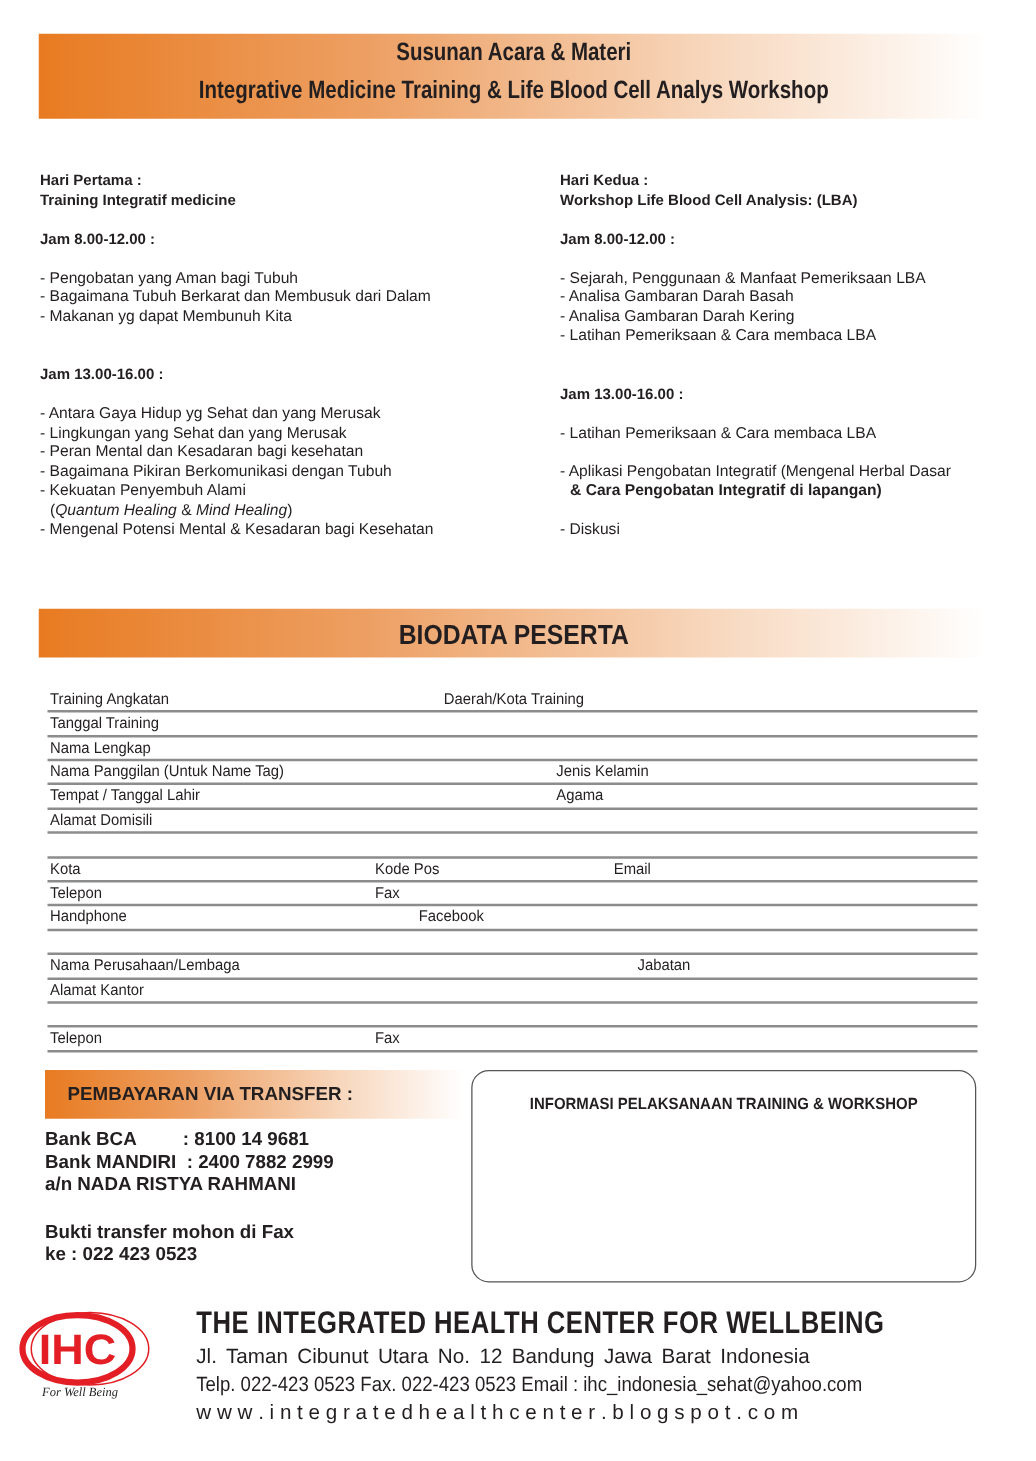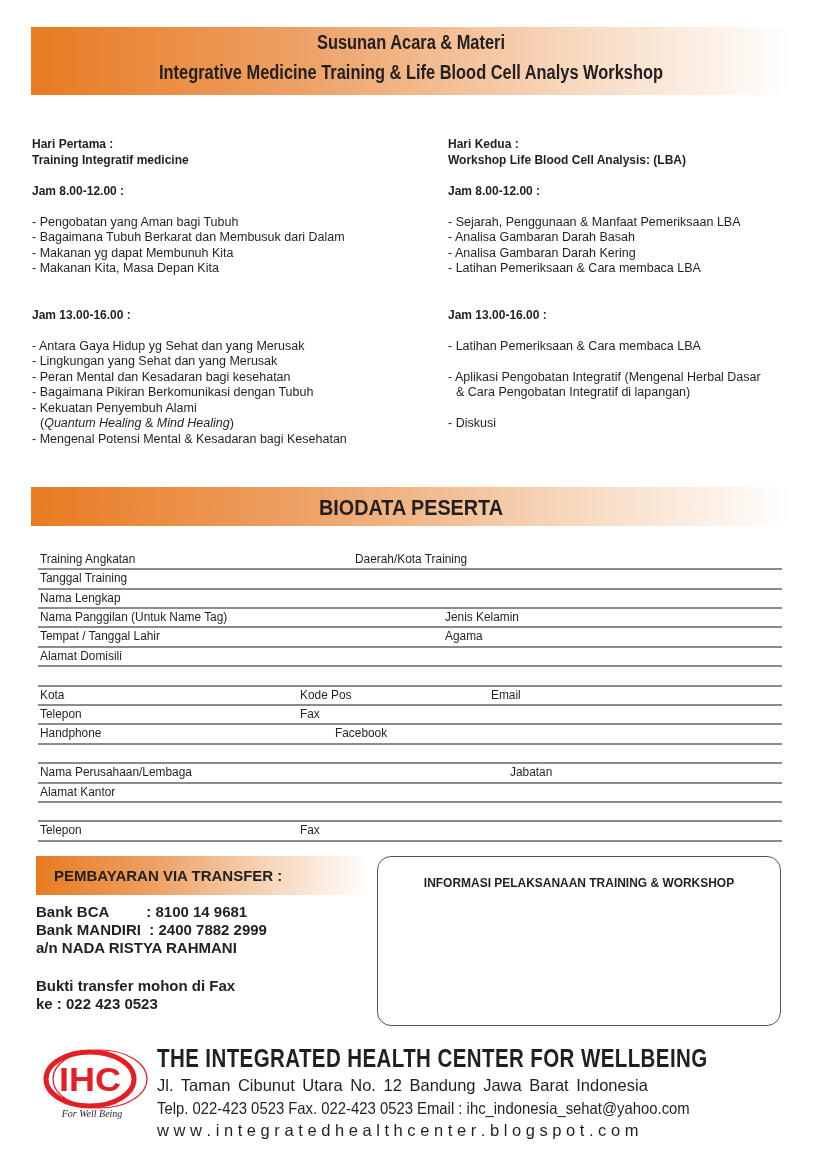--- a/index.html
+++ b/index.html
@@ -16,42 +16,41 @@
   .gap{height:15.5px;}
   #bio-banner{left:31px;top:487px;width:760px;height:39px;}
   #bio-banner .t{position:absolute;left:0;right:0;top:8px;font-size:22px;transform:scaleX(0.9);}
   .form-line{position:absolute;left:38px;width:744px;height:0;border-top:2px solid #8c8c8c;}
   .flabel{position:absolute;font-size:12.5px;transform-origin:left;transform:scaleX(0.95);white-space:nowrap;}
   #pay-banner{left:36px;top:856px;width:335px;height:39px;}
   #pay-banner .t{position:absolute;left:18px;top:11px;font-size:15px;font-weight:bold;color:#231f20;}
   .pay{position:absolute;left:36px;font-size:15px;font-weight:bold;line-height:18px;white-space:pre;}
   #info-box{left:377px;top:856px;width:402px;height:168px;border:1px solid #555;border-radius:14px;}
   #info-box .t{position:absolute;left:0;right:0;top:18px;text-align:center;font-weight:bold;font-size:13px;transform:scaleX(0.92);}
-  #logo{left:42px;top:1047px;width:110px;height:72px;text-align:right;}
+  #logo{left:14px;top:1047px;width:110px;height:72px;text-align:right;}
   #footer-title{left:157px;top:1044px;font-size:25px;font-weight:bold;white-space:nowrap;transform-origin:left;transform:scaleX(0.82);letter-spacing:0.5px;}
   .footer-line{position:absolute;left:157px;width:640px;font-size:16.5px;white-space:nowrap;color:#231f20;}
 </style>
 </head>
 <body>
 
 <div class="banner" id="top-banner">
   <div class="banner-title l1">Susunan Acara &amp; Materi</div>
   <div class="banner-title l2">Integrative Medicine Training &amp; Life Blood Cell Analys Workshop</div>
 </div>
 
 <div class="col" style="left:32px;top:137px;width:400px;">
   <p class="b">Hari Pertama :</p>
   <p class="b">Training Integratif medicine</p>
   <div class="gap"></div>
   <p class="b">Jam 8.00-12.00 :</p>
   <div class="gap"></div>
   <p>- Pengobatan yang Aman bagi Tubuh</p>
   <p>- Bagaimana Tubuh Berkarat dan Membusuk dari Dalam</p>
   <p>- Makanan  yg dapat Membunuh Kita</p>
-  <p>- Makanan Kita, Masa Depan Kita</p>
   <div class="gap"></div>
     <div class="gap"></div>
   <p class="b">Jam 13.00-16.00 :</p>
   <div class="gap"></div>
   <p>- Antara Gaya Hidup yg Sehat dan yang Merusak</p>
   <p>- Lingkungan yang Sehat dan yang Merusak</p>
   <p>- Peran Mental dan Kesadaran bagi kesehatan</p>
   <p>- Bagaimana Pikiran Berkomunikasi dengan Tubuh</p>
   <p>- Kekuatan Penyembuh Alami</p>
   <p style="padding-left:8px;"><span>(</span><i>Quantum Healing</i><span> &amp; </span><i>Mind Healing</i><span>)</span></p>
@@ -68,21 +67,21 @@
   <p>- Analisa Gambaran Darah Basah</p>
   <p>- Analisa Gambaran Darah Kering</p>
   <p>- Latihan Pemeriksaan &amp; Cara membaca LBA</p>
   <div class="gap"></div>
     <div class="gap"></div>
   <p class="b">Jam  13.00-16.00 :</p>
   <div class="gap"></div>
   <p>- Latihan Pemeriksaan &amp; Cara membaca LBA</p>
   <div class="gap"></div>
   <p>- Aplikasi Pengobatan Integratif (Mengenal Herbal Dasar</p>
-  <p style="padding-left:8px;">&amp; Cara Pengobatan Integratif di lapangan)</p>
+  <p style="padding-left:8px;font-weight:bold;">&amp; Cara Pengobatan Integratif di lapangan)</p>
   <div class="gap"></div>
   <p>- Diskusi</p>
 </div>
 
 <div class="banner" id="bio-banner">
   <div class="banner-title t">BIODATA PESERTA</div>
 </div>
 
 <div class="form-line" style="top:568px;"></div>
 <div class="form-line" style="top:588px;"></div>

